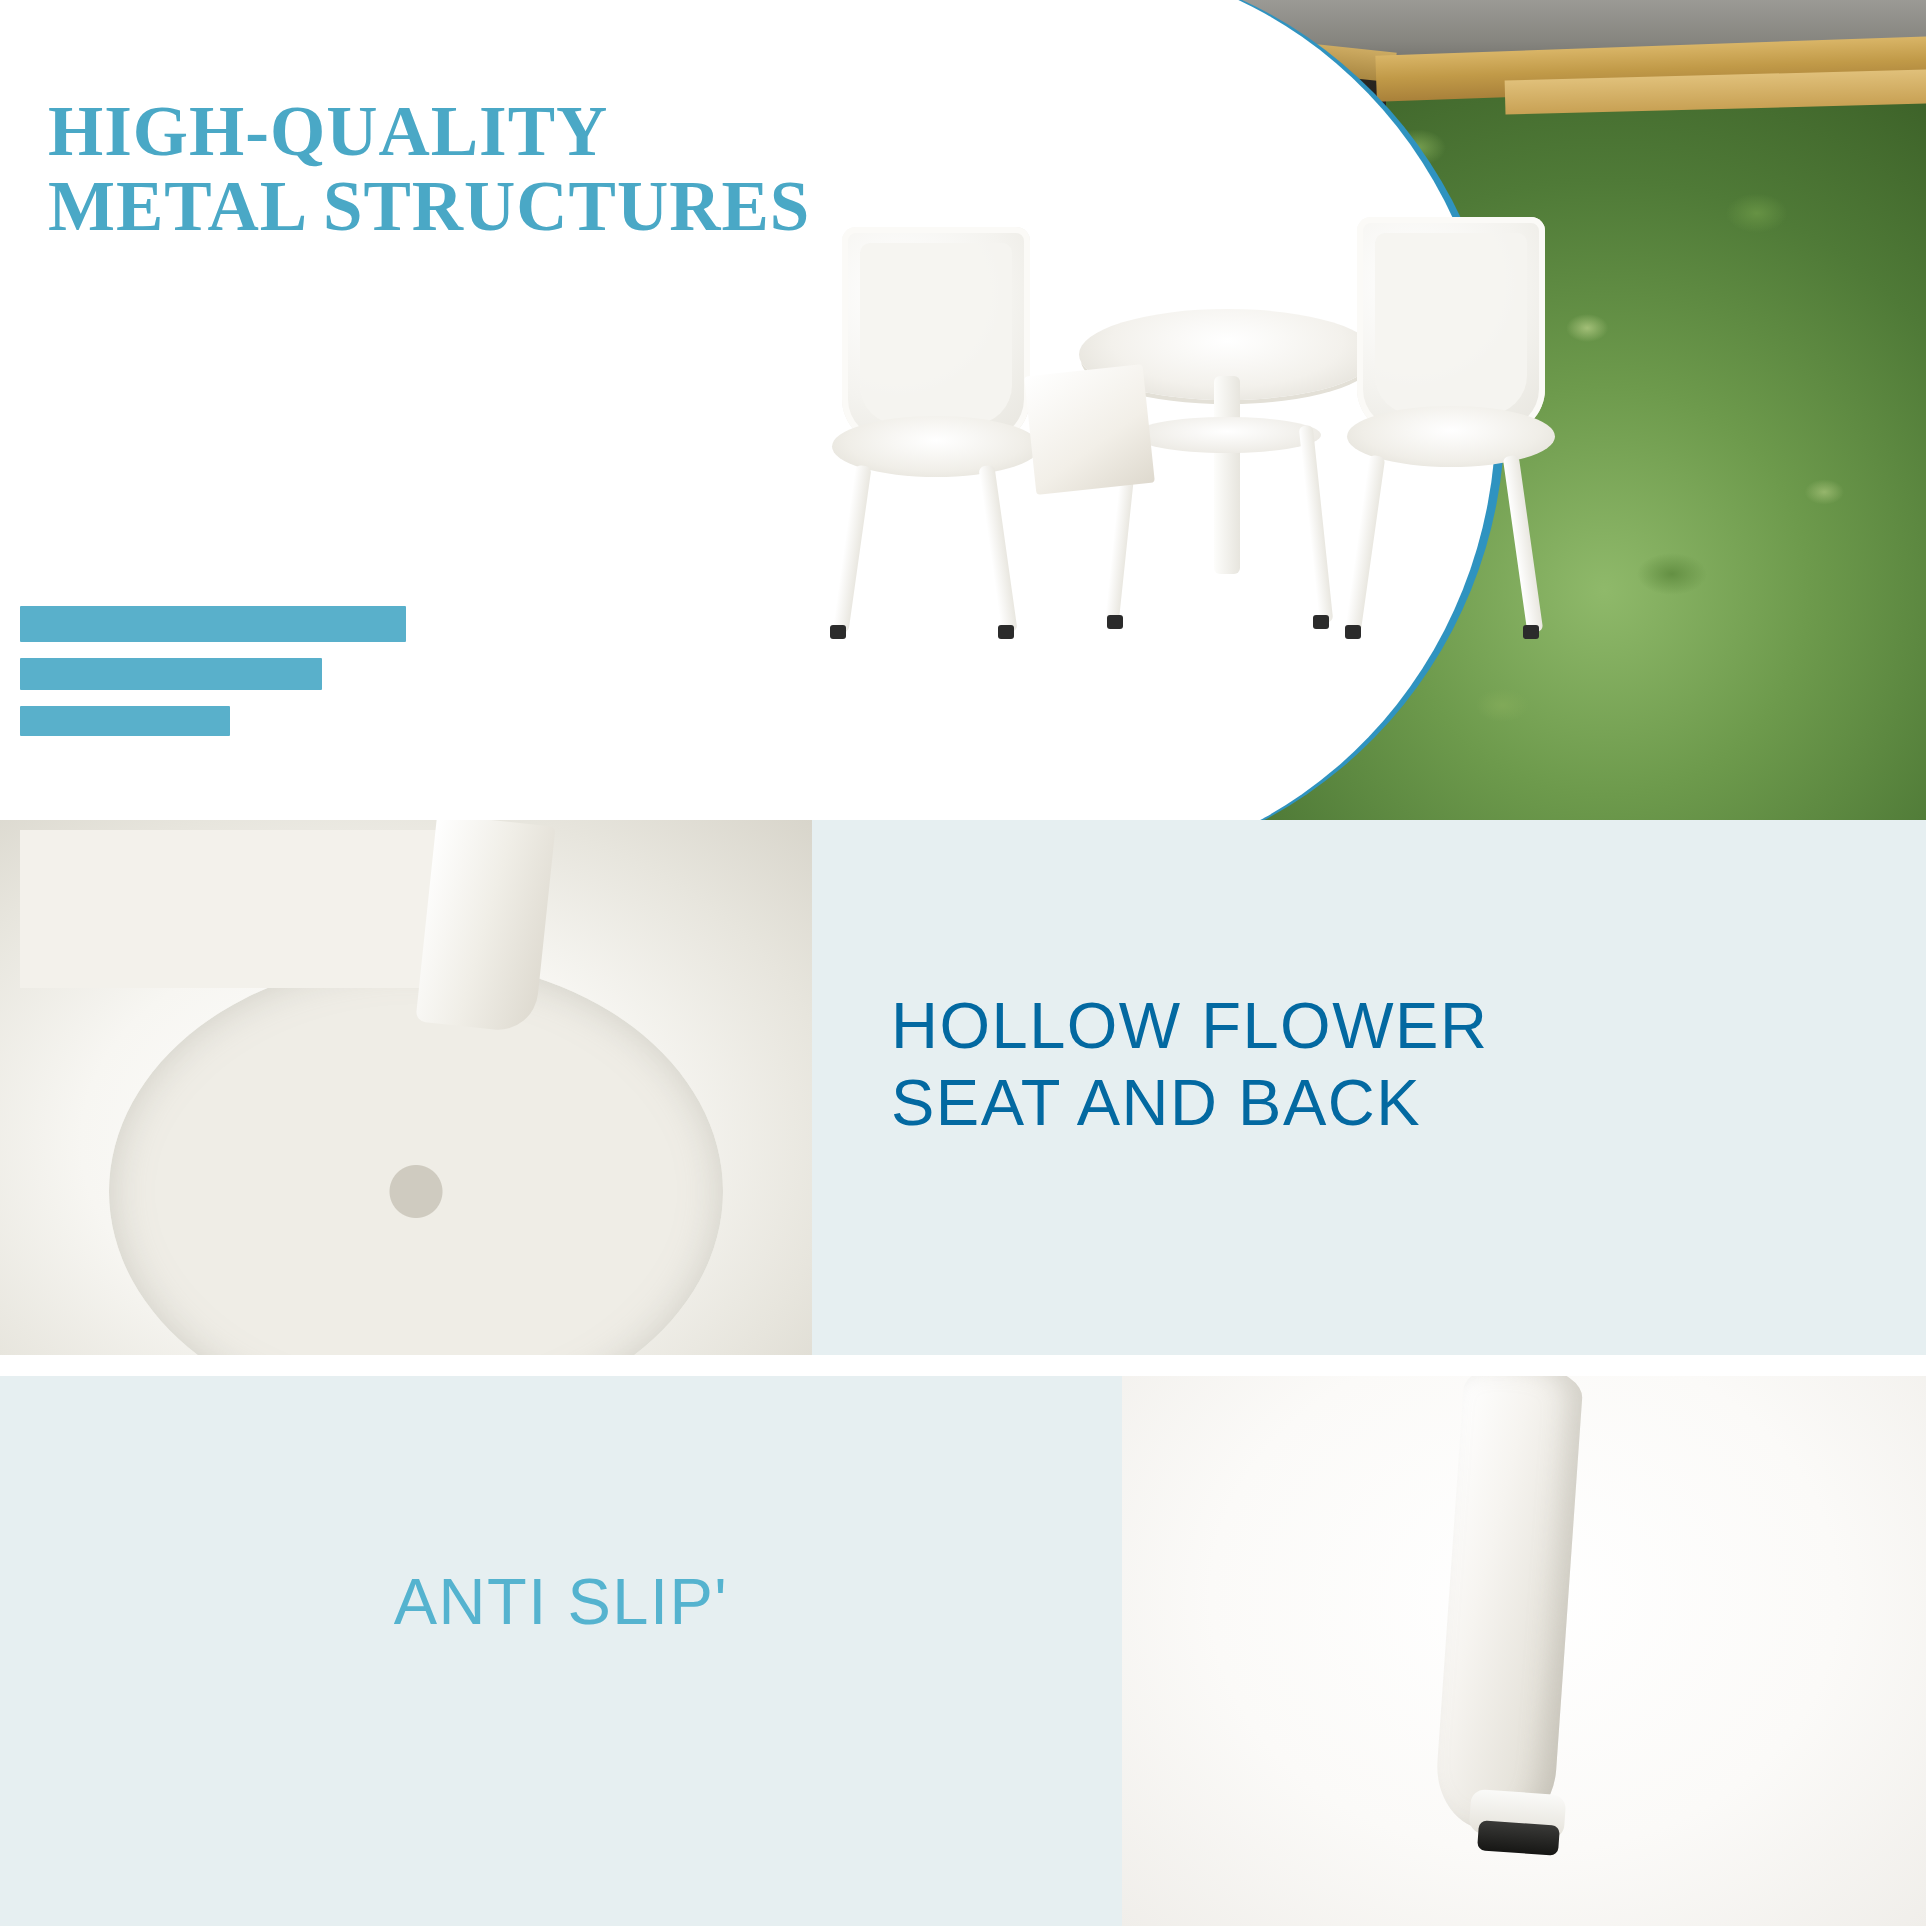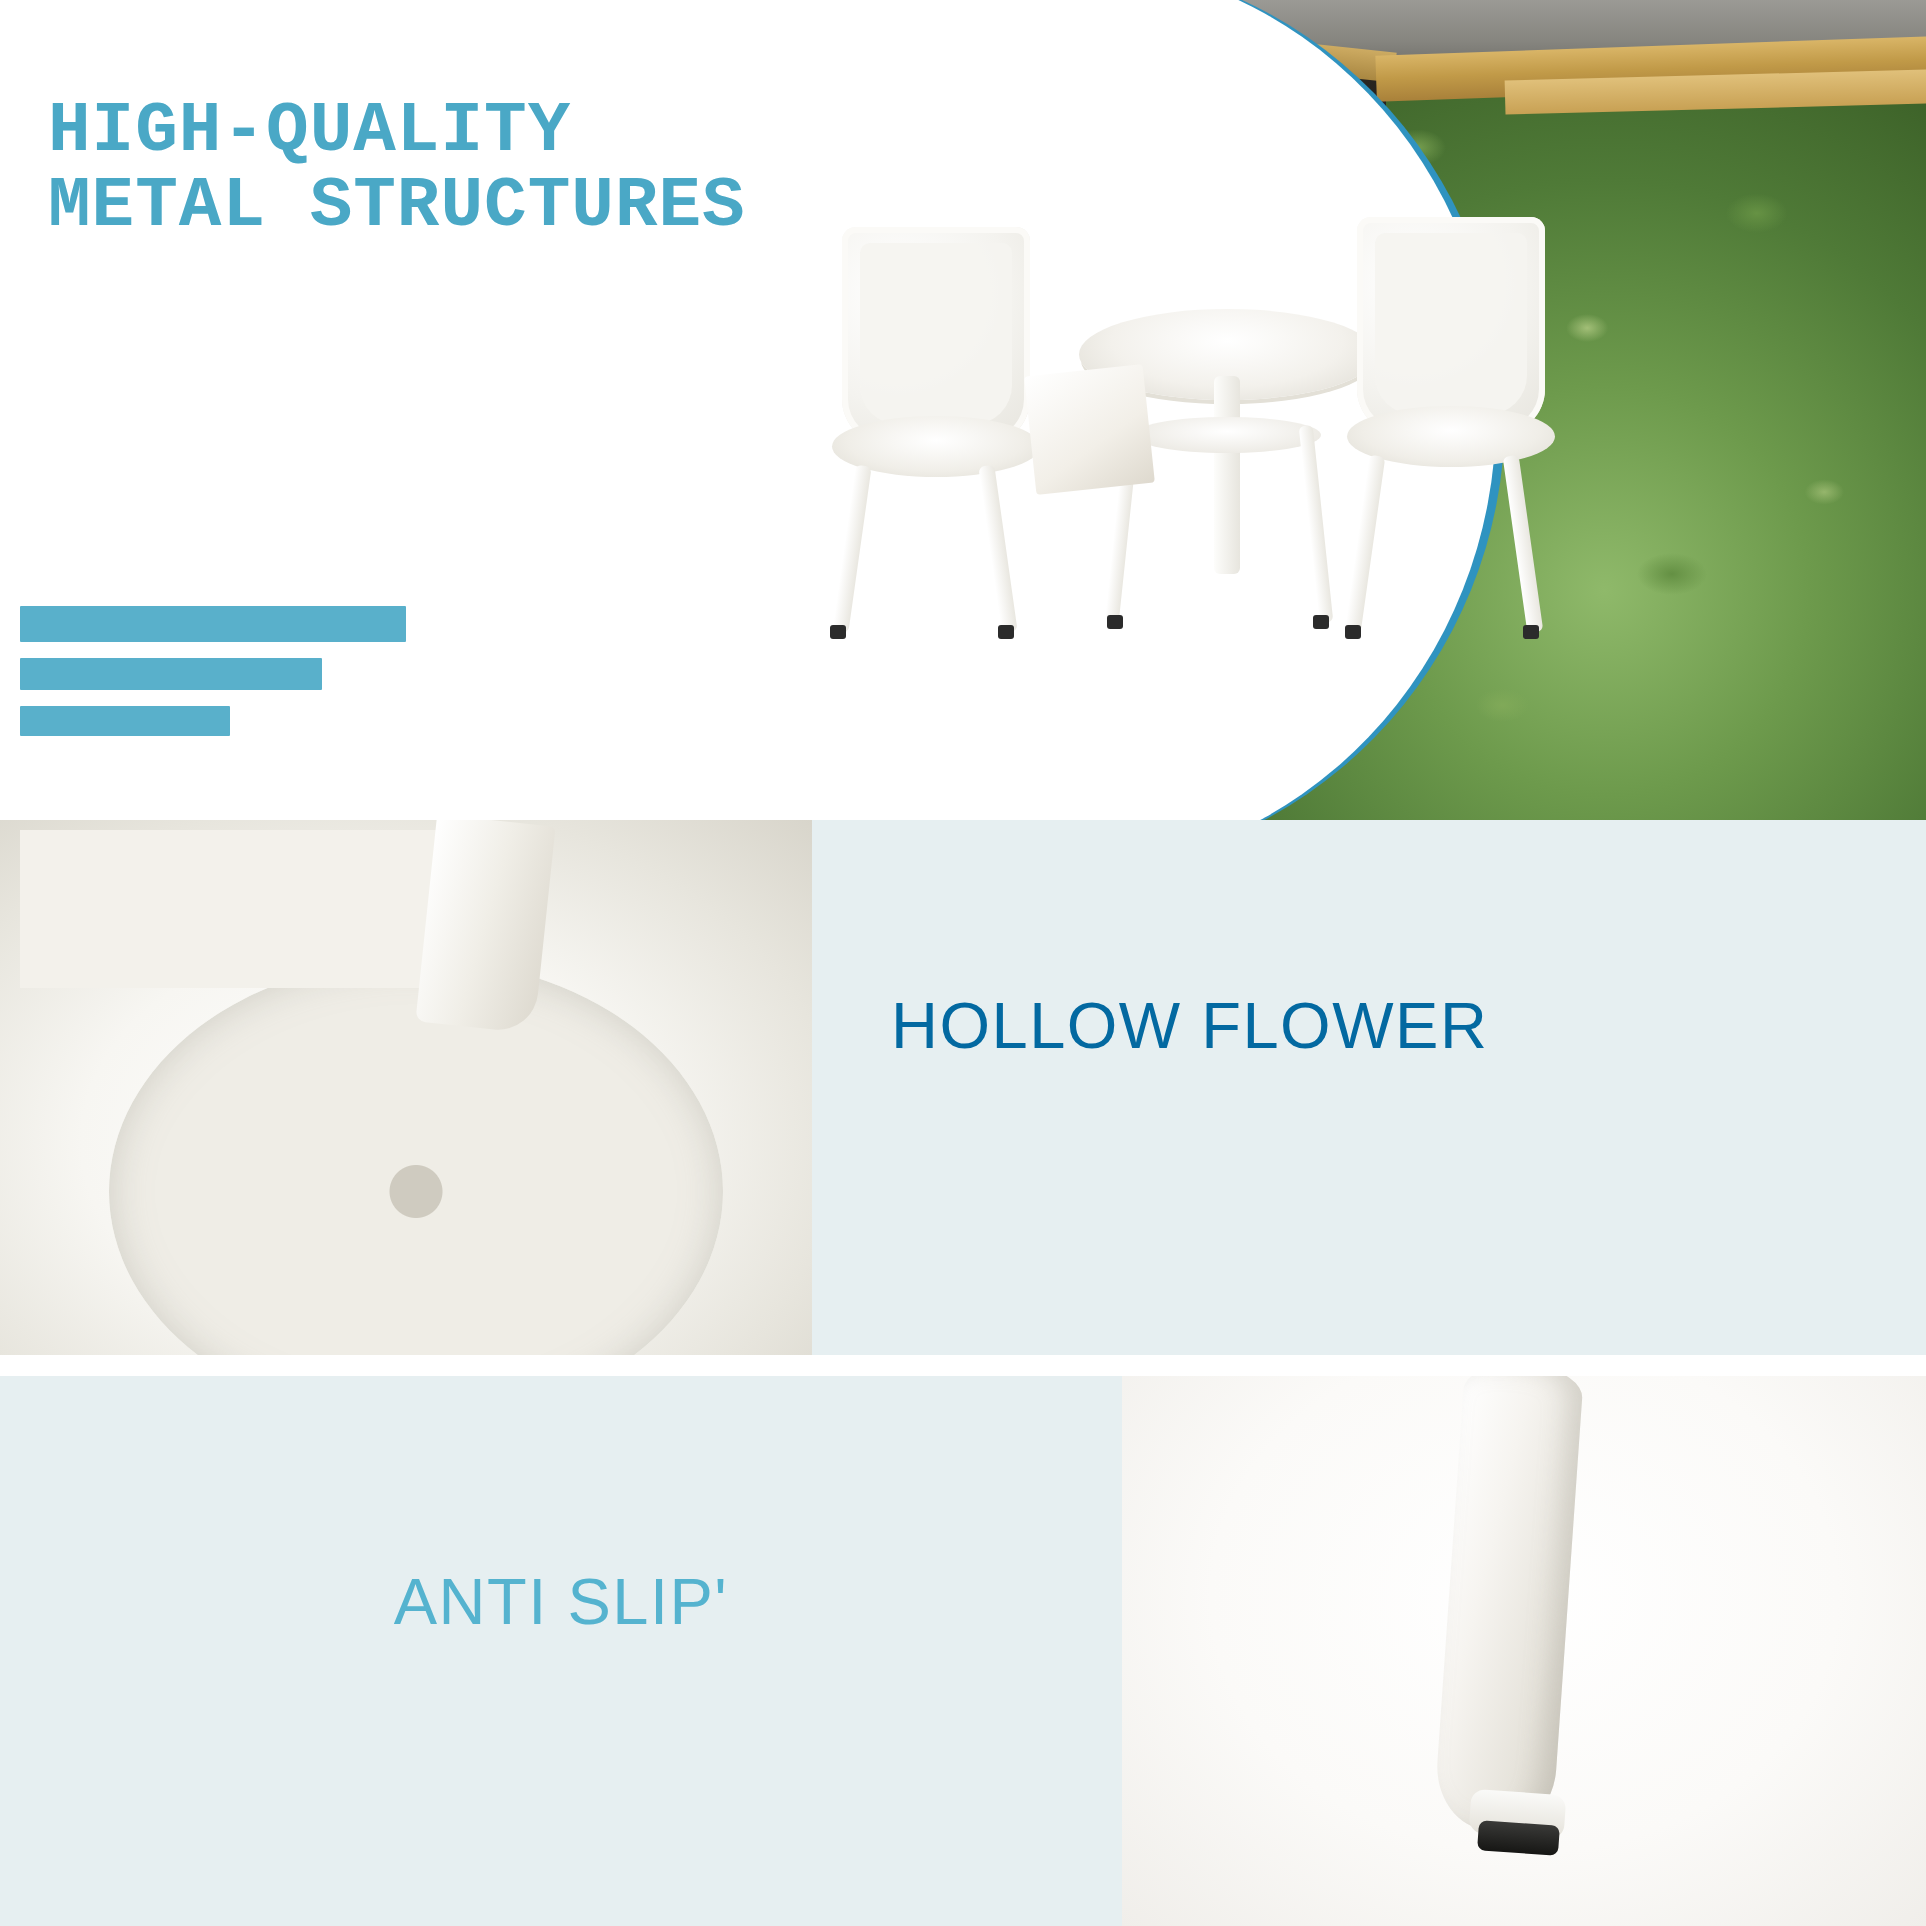--- a/index.html
+++ b/index.html
@@ -29,21 +29,21 @@
     background: #ffffff;
     overflow: hidden;
   }
 
   .headline-top {
     position: absolute;
     left: 48px;
     top: 94px;
     width: 1069px;
     color: #4aa8c6;
-    font-family: Liberation Mono, monospace;
+    font-family: Liberation Serif, serif;
     font-weight: bold;
     font-size: 71px;
     line-height: 1.06;
     letter-spacing: 1px;
     text-transform: uppercase;
   }
   .headline-top .line2 { display: block; }
 
   
   .bars {
@@ -429,20 +429,21 @@
 
   <div class="panel-mid">
     <div class="closeup-photo">
       <div class="medallion"></div>
       <div class="scroll-top"></div>
       <div class="post-right"></div>
     </div>
     <div class="text-block">
       <div class="headline-mid">
         <div>HOLLOW FLOWER</div>
+        <div>SEAT AND BACK</div>
       </div>
     </div>
   </div>
 
   <div class="panel-bot">
     <div class="text-block">
       <div class="headline-bot">
         <div>ANTI SLIP'</div>
       </div>
     </div>

